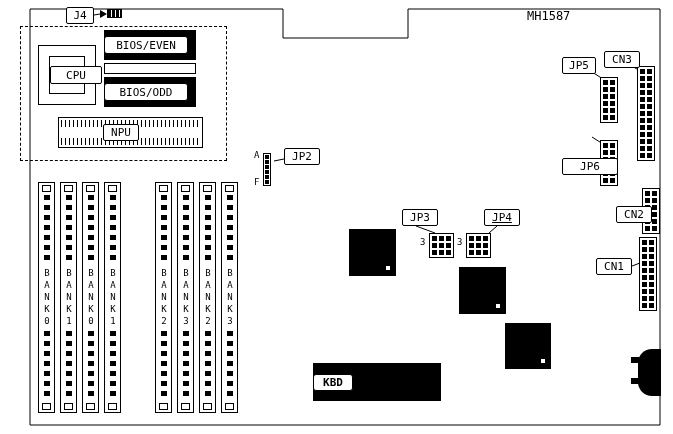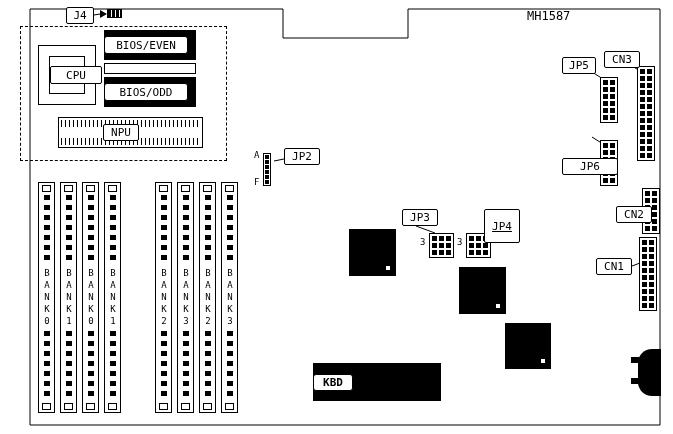--- a/index.html
+++ b/index.html
@@ -211,21 +211,21 @@
       <span class="pin"></span>
       <span class="pin"></span>
       <span class="pin"></span>
       <span class="pin"></span>
       <span class="pin"></span>
       <span class="pin"></span>
       <span class="pin"></span>
     </div>
   <span class="mark" style="left:420px; top:238px;">3</span>
 
-  <div class="lbl" style="left:484px; top:209px; width:36px; height:34px;text-decoration:underline;">JP4</div>
+  <div class="lbl" style="left:484px; top:209px; width:36px; height:17px;text-decoration:underline;">JP4</div>
   <div class="pinhdr" style="left: 466px; top: 233px; grid-template-columns: repeat(3, auto);">
       <span class="pin"></span>
       <span class="pin"></span>
       <span class="pin"></span>
       <span class="pin"></span>
       <span class="pin"></span>
       <span class="pin"></span>
       <span class="pin"></span>
       <span class="pin"></span>
       <span class="pin"></span>

